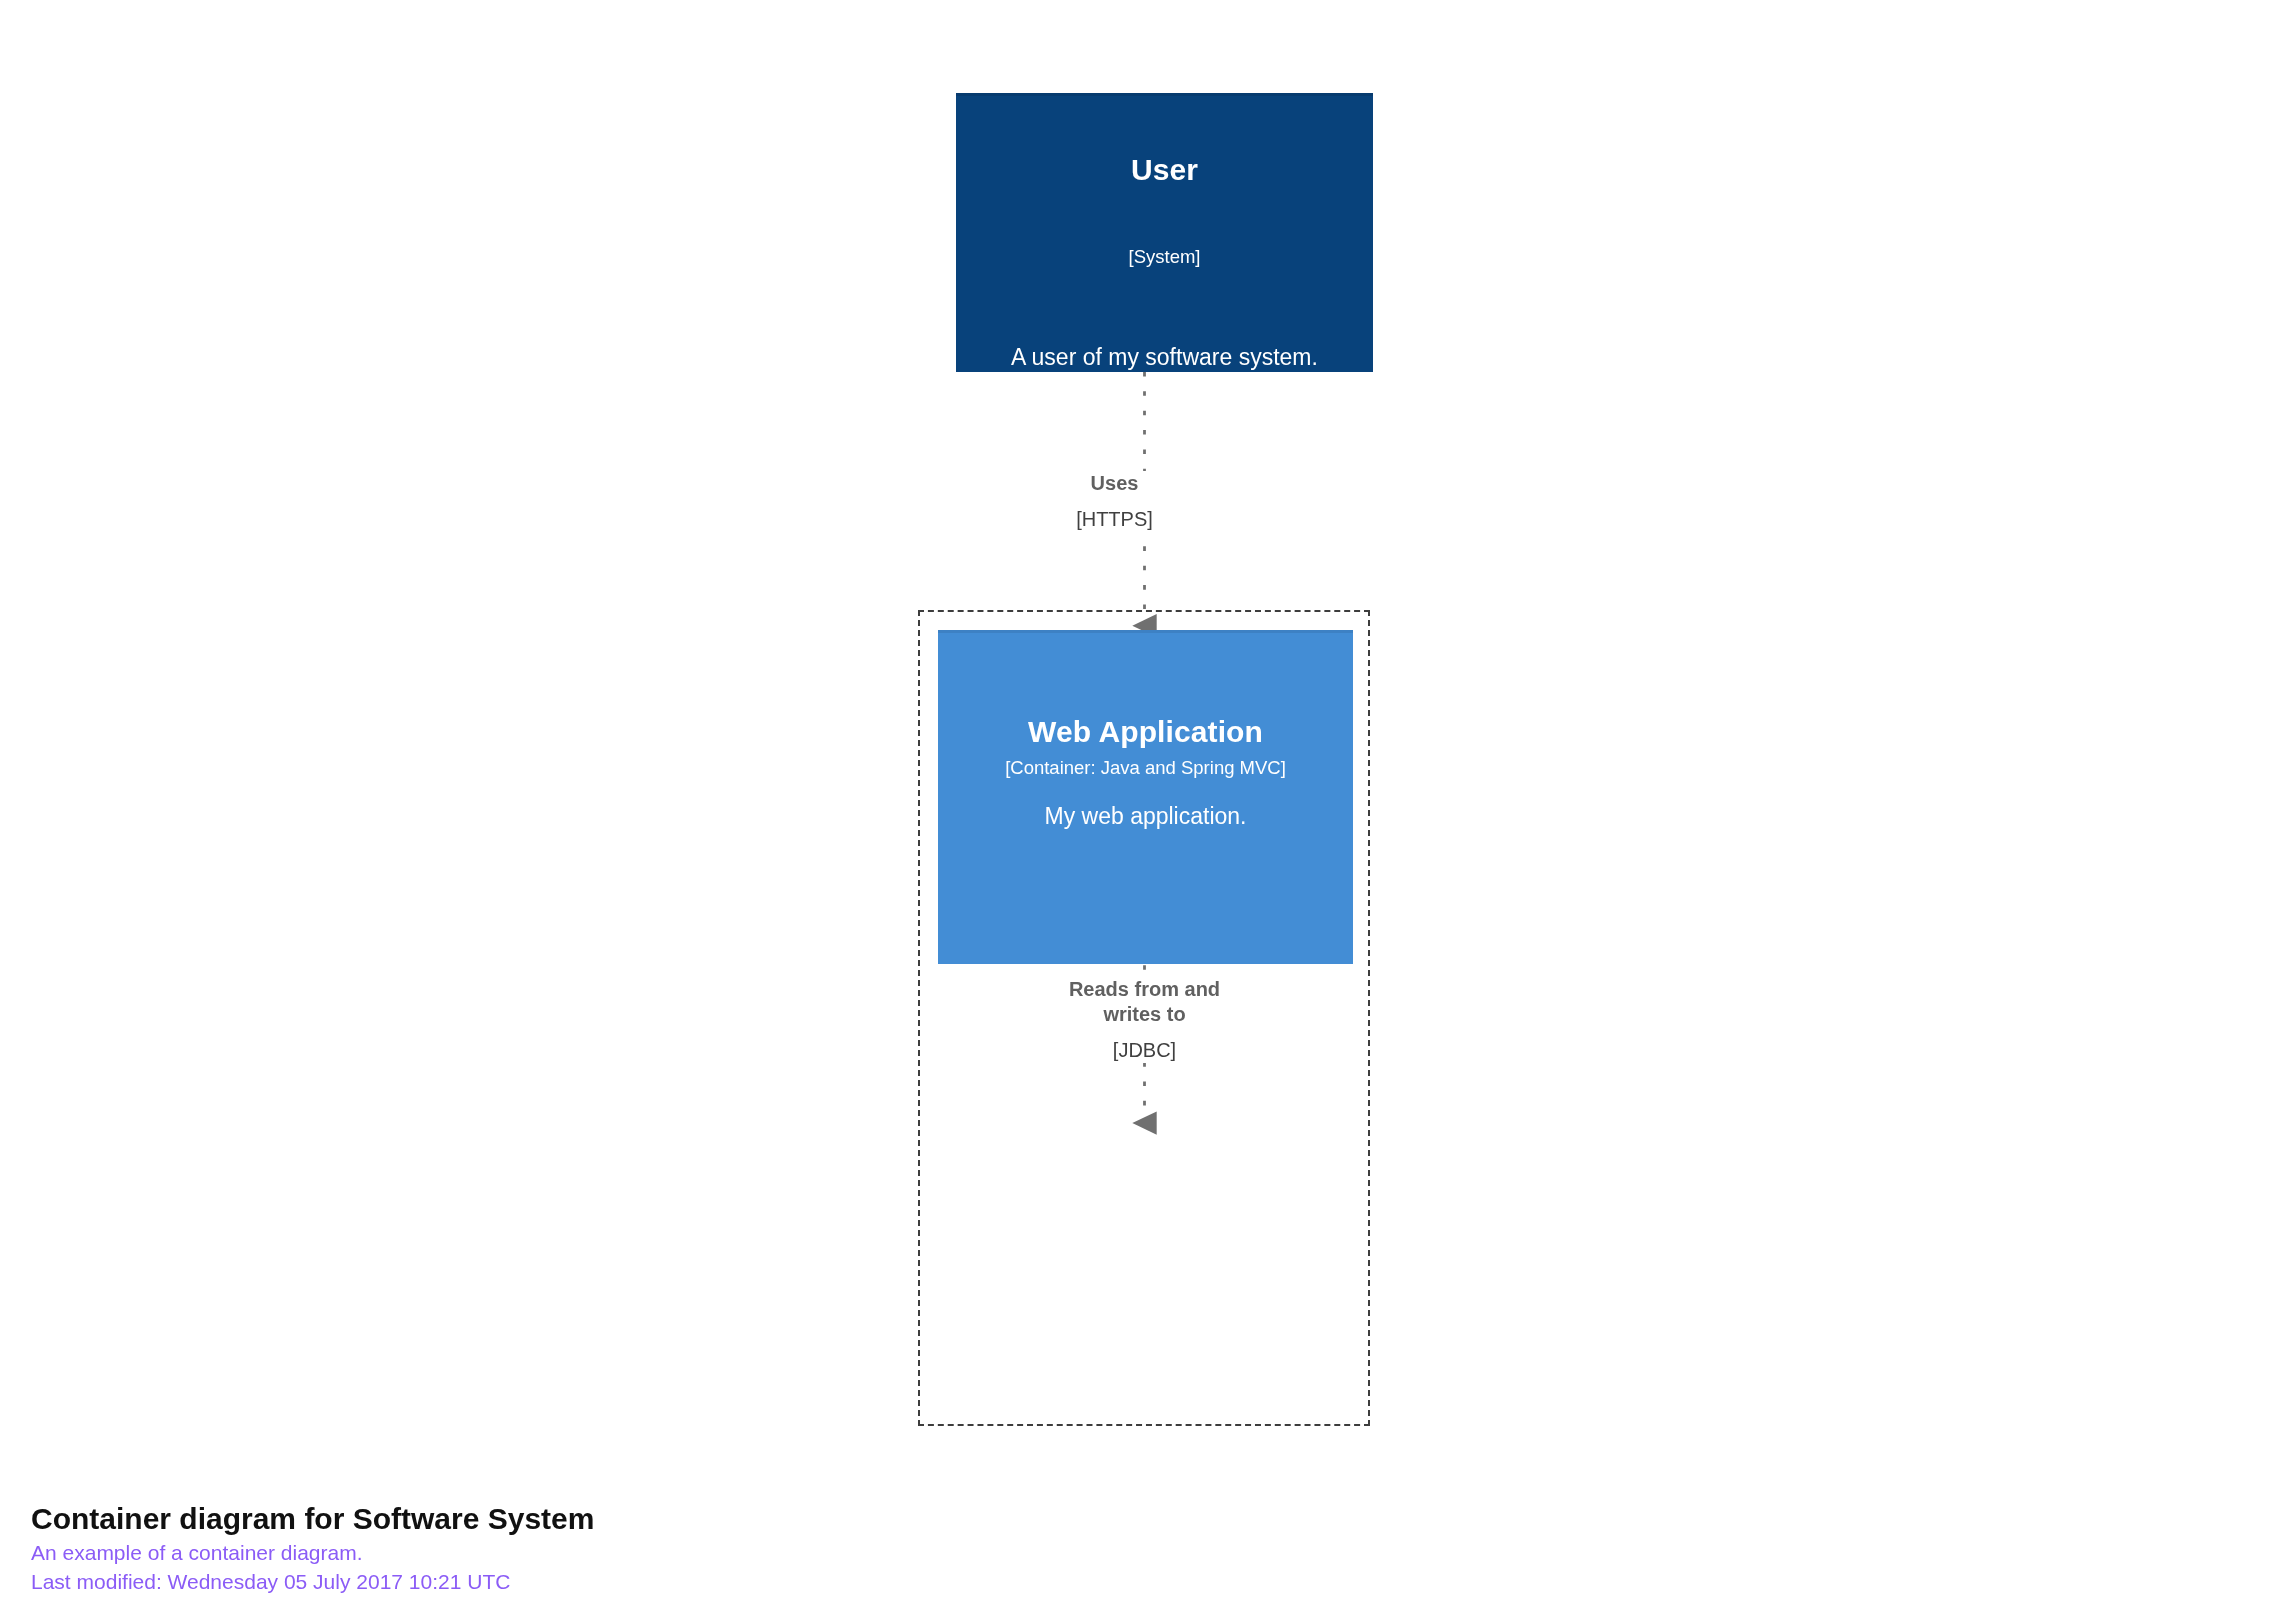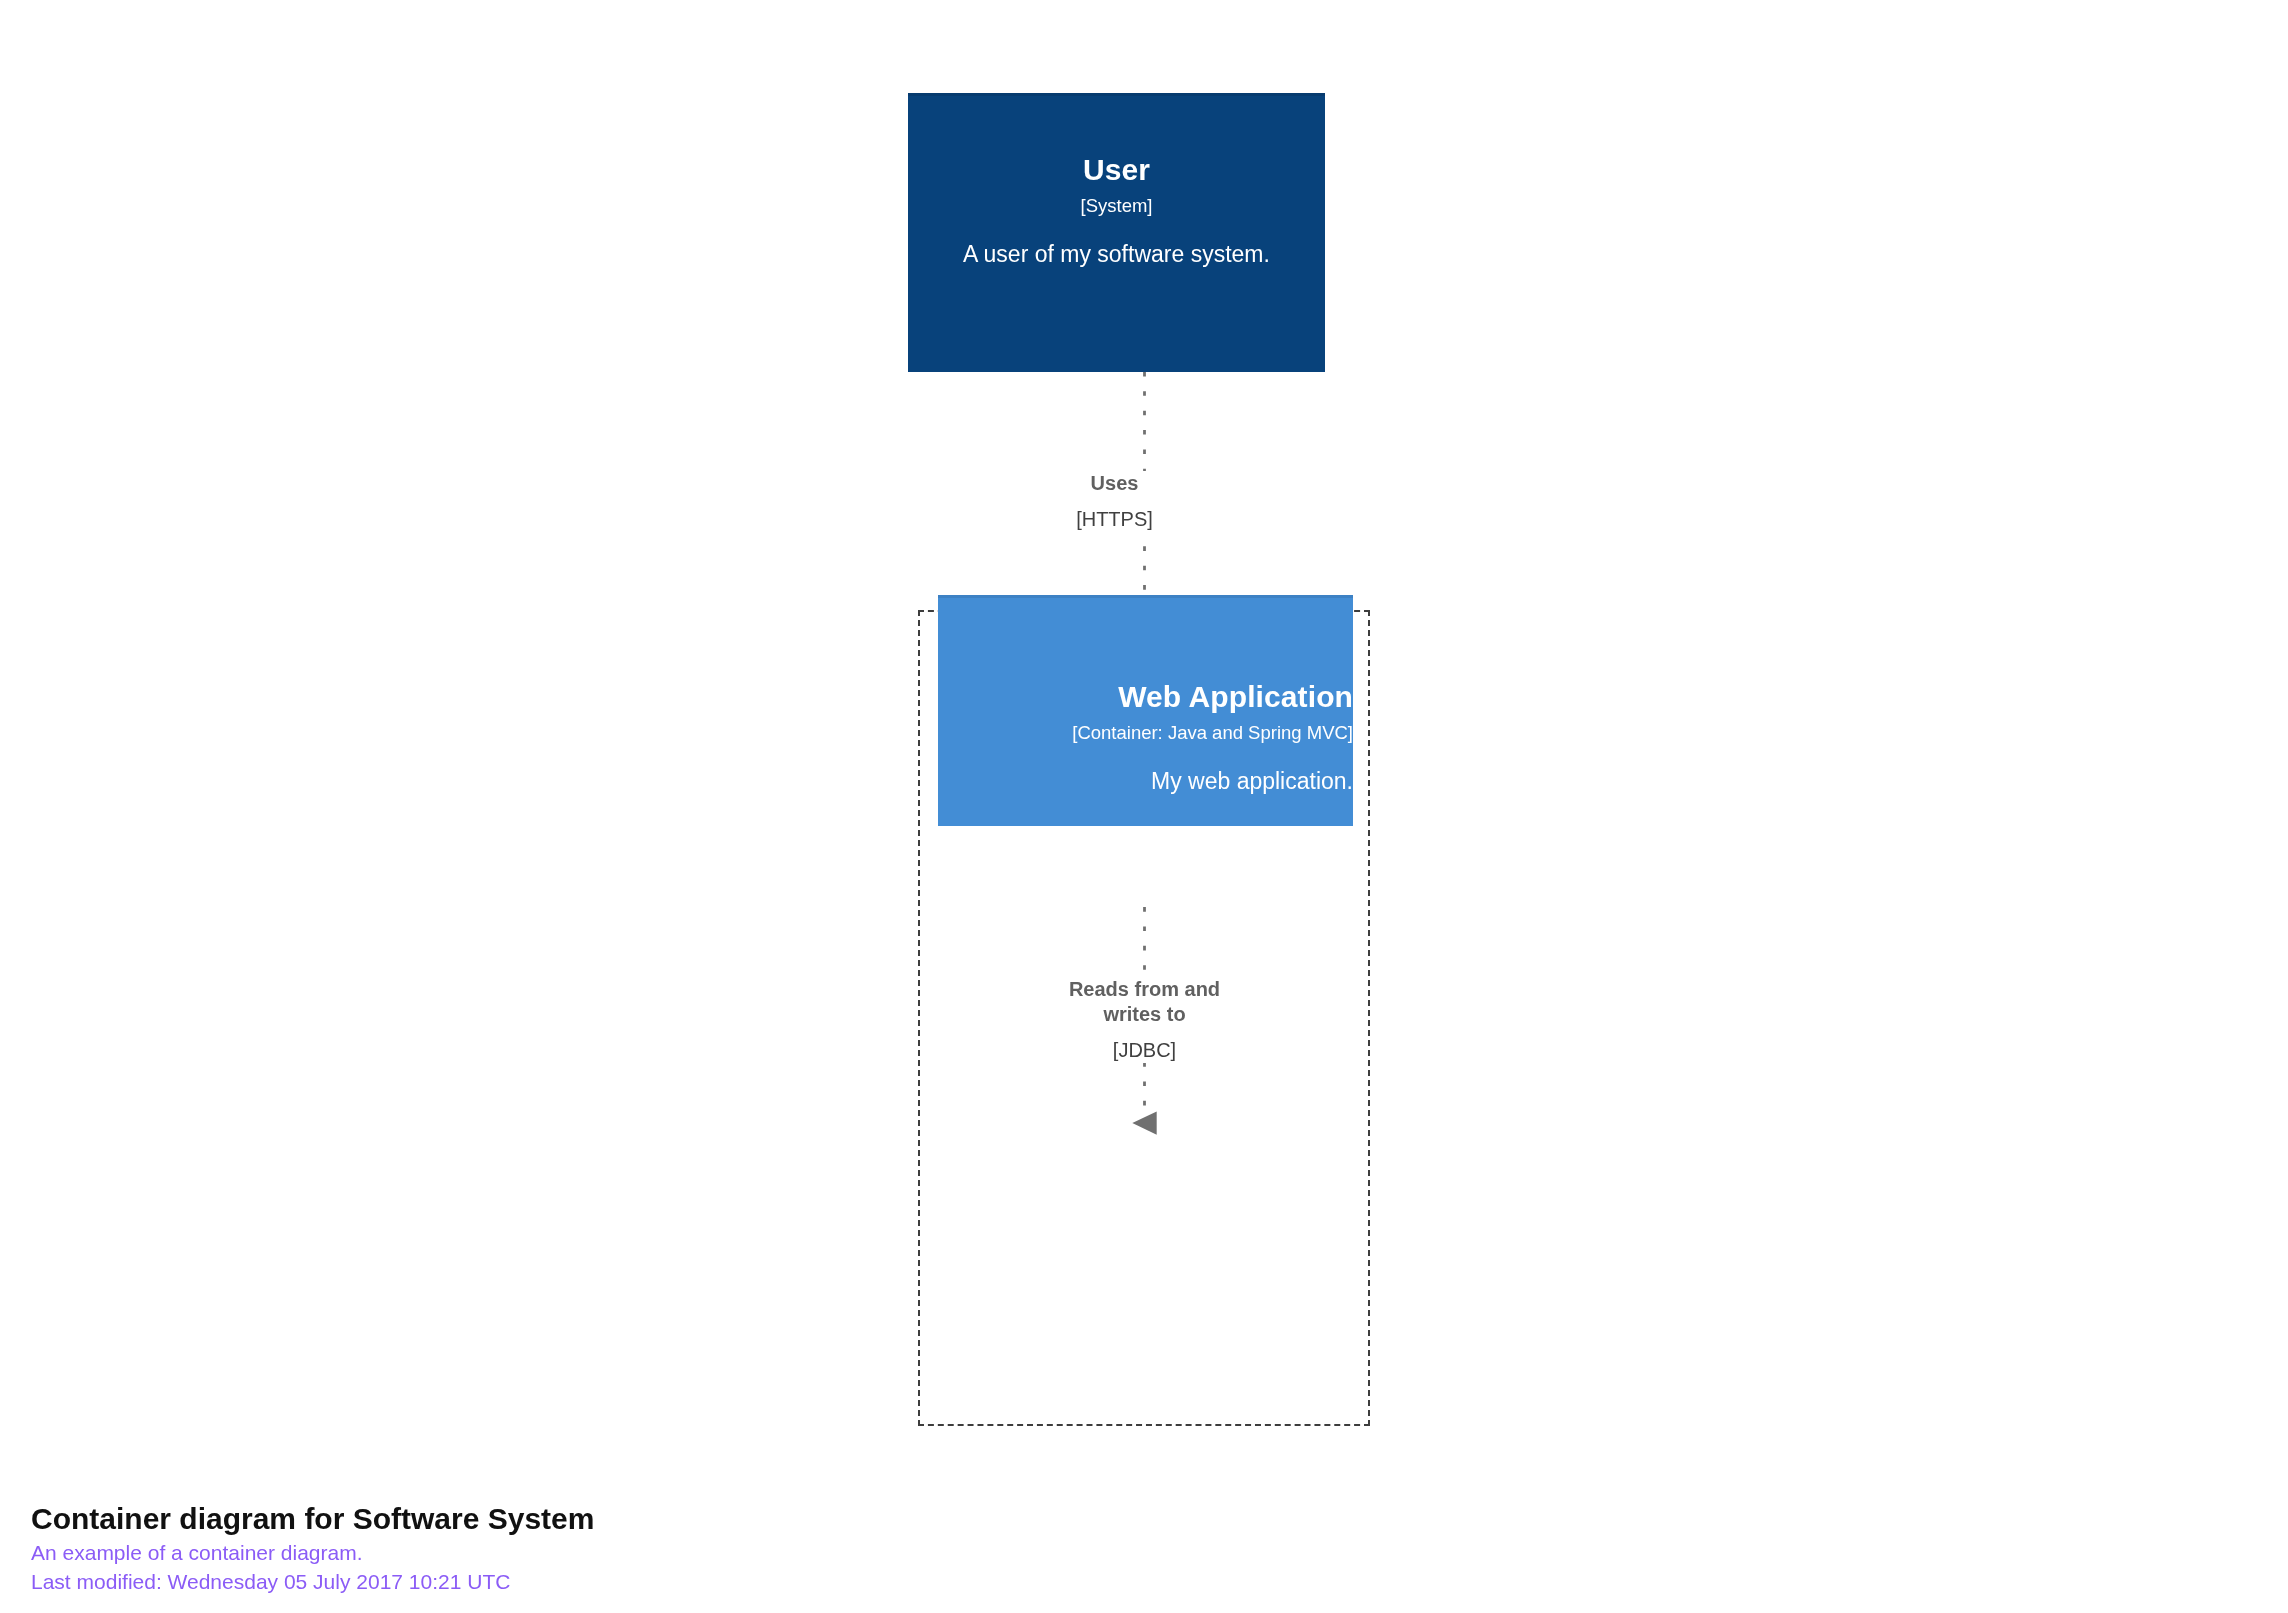--- a/index.html
+++ b/index.html
@@ -133,27 +133,27 @@
       </marker>
     </defs>
 
     <line x1="1240" y1="403" x2="1240" y2="678" stroke="#707070" stroke-width="3" stroke-dasharray="5,16" stroke-linecap="butt" marker-end="url(#arrowFilled)"></line>
 
     <line x1="1240" y1="983" x2="1240" y2="1217" stroke="#707070" stroke-width="3" stroke-dasharray="5,16" stroke-linecap="butt" marker-end="url(#arrowFilled)"></line>
   </svg>
 
   <div class="boundary" id="software-system-boundary" style="left:918px; top:610px; width:452px; height:816px;"></div>
 
-  <div class="node person" id="node-user" style="left:908px; top:93px; width:417px; height:279px;">
+  <div class="node person" id="node-user" style="left:956px; top:93px; width:417px; height:279px;justify-content:space-between;">
     <div class="n-name">User</div>
     <div class="n-type">[System]</div>
     <div class="n-desc">A user of my software system.</div>
   </div>
 
-  <div class="node container" id="node-webapp" style="left:938px; top:595px; width:415px; height:231px;align-items:flex-end;">
+  <div class="node container" id="node-webapp" style="left:938px; top:630px; width:415px; height:334px;">
     <div class="n-name">Web Application</div>
     <div class="n-type">[Container: Java and Spring MVC]</div>
     <div class="n-desc">My web application.</div>
   </div>
 
 
   <div class="rel-label" id="rel-label-uses" style="left:976px; top:471px; width:277px;text-align:center;">
     <span class="r-desc">Uses</span>
     <span class="r-tech">[HTTPS]</span>
   </div>

